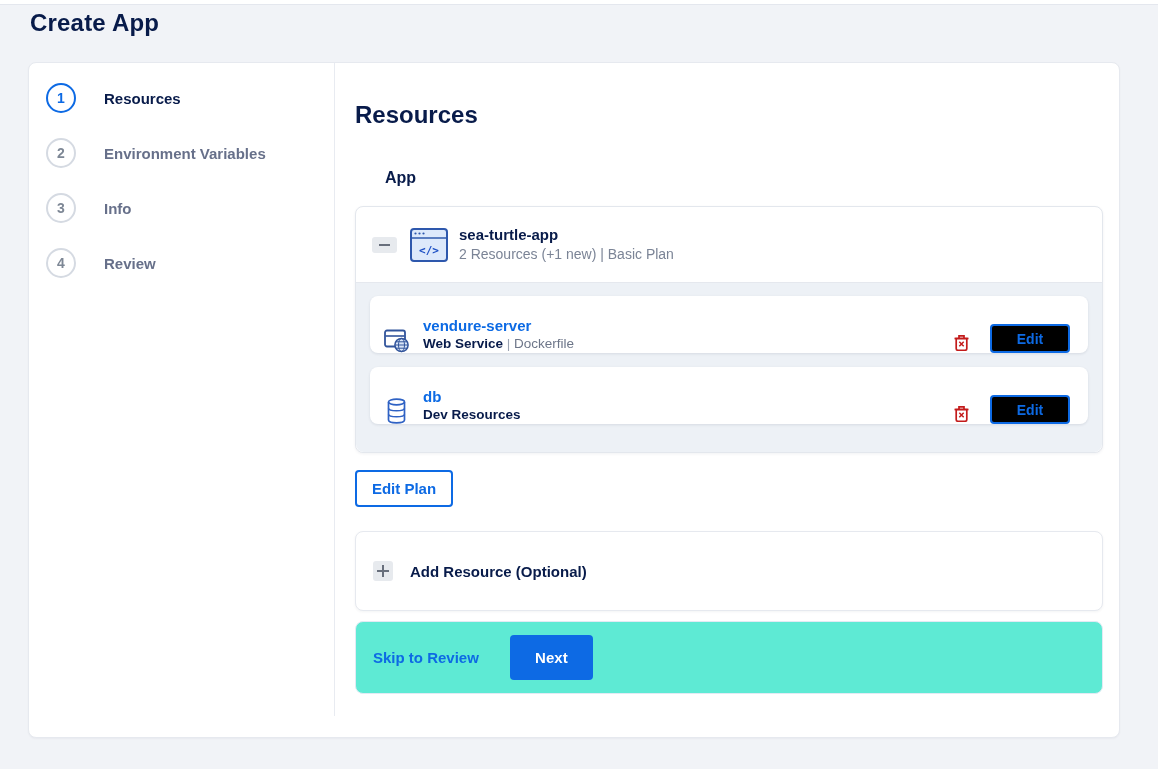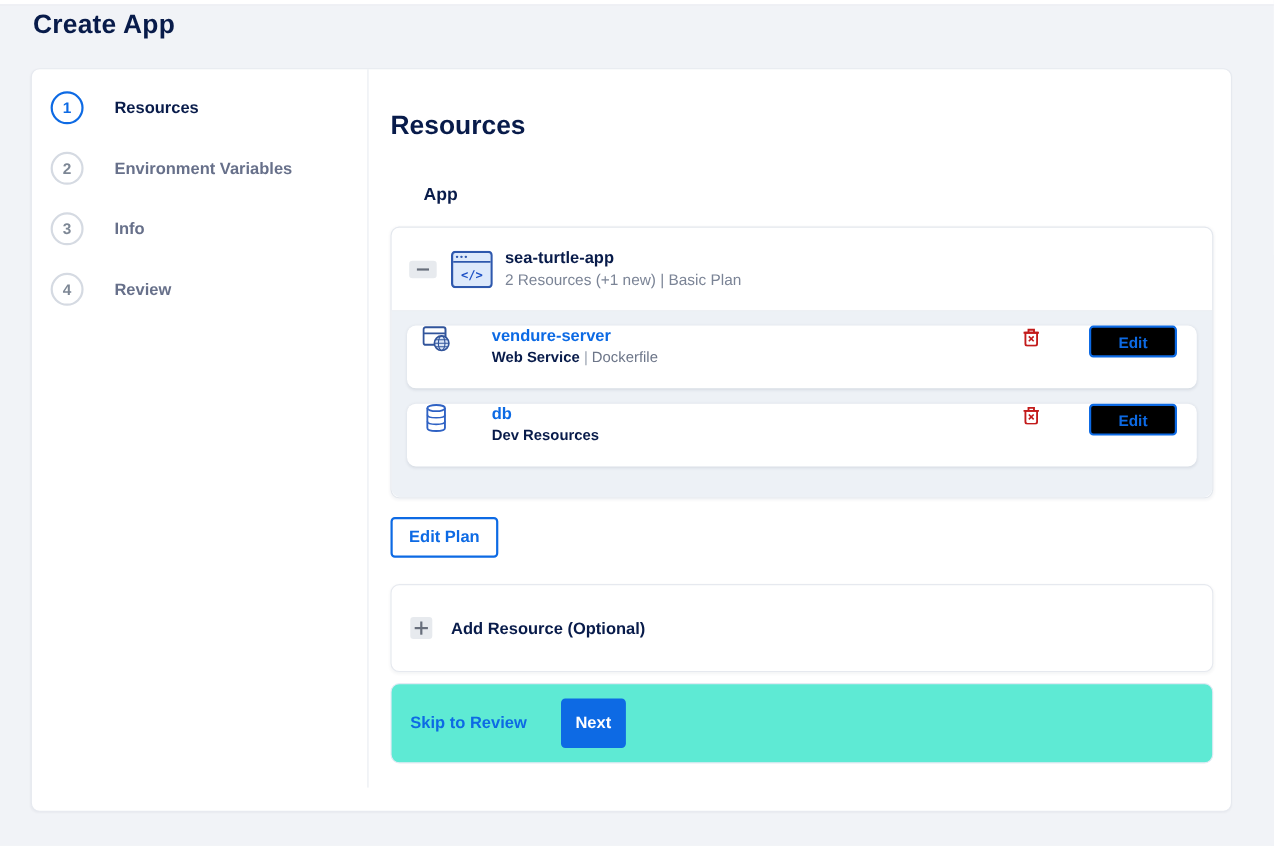--- a/index.html
+++ b/index.html
@@ -73,23 +73,22 @@
   .app-icon { margin-right:11px; flex:0 0 auto; display:block; }
   .group-title { font-size:15px; font-weight:700; color:#081b4a; line-height:1.35; }
   .group-meta  { font-size:14px; font-weight:400; color:#7b8496; line-height:1.35; }
   .group-body {
     height:170px; background:#edf1f6; border-top:1px solid #e5e8ee;
     border-radius:0 0 8px 8px; padding:13px 14px;
   }
   .res-row {
     height:57px; background:#ffffff; border-radius:8px;
     box-shadow:0 1px 3px rgba(14,30,60,0.10);
-    display:flex; align-items:flex-start; padding:0 18px 0 13px;
+    display:flex; align-items:flex-end; padding:0 18px 0 13px;
     margin-bottom:14px;
-    gap:24px;
   }
   .res-icon-wrap {
     width:27px; margin-right:13px; display:flex; justify-content:center; flex:0 0 auto;
   }
   .res-name { font-size:15px; font-weight:700; color:#0c6ae4; line-height:1.3; cursor:pointer; }
   .res-sub  { font-size:13.5px; line-height:1.3; }
   .res-type { font-weight:700; color:#081b4a; }
   .res-detail { font-weight:400; color:#6d7689; }
   .res-detail:not(:empty)::before { content:" | "; color:#9aa2b1; }
   .row-spacer { flex:1; }
@@ -128,21 +127,21 @@
   .footer-bar {
     position:absolute; left:326px; top:558px; width:748px; height:73px;
     background:#5eead4; border:1px solid #e2eaf4; border-radius:8px;
     display:flex; align-items:center; padding:0 17px;
   }
   .skip-link {
     font-size:15px; font-weight:700; color:#0d6ae4; cursor:pointer;
     margin-right:31px; text-decoration:none;
   }
   .next-btn {
-    width:59px; height:45px; background:#0d6ae4; border:none; border-radius:4px;
+    width:83px; height:45px; background:#0d6ae4; border:none; border-radius:4px;
     color:#ffffff; font-size:15px; font-weight:700;
     font-family:"Liberation Sans", sans-serif; cursor:pointer;
   }
 </style>
 </head>
 <body>
 
 <div class="topbar"></div>
 
 <h1 class="page-title">Create App</h1>

